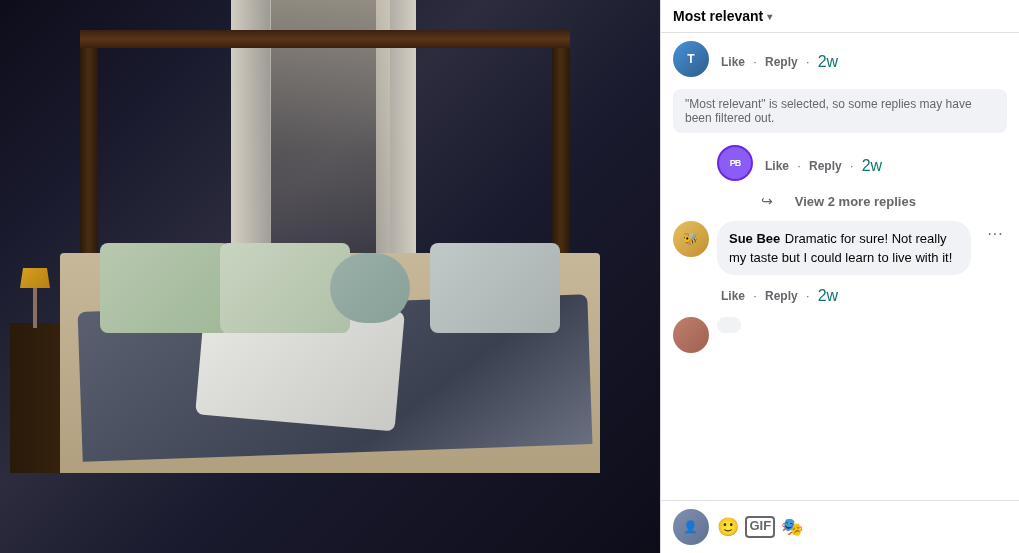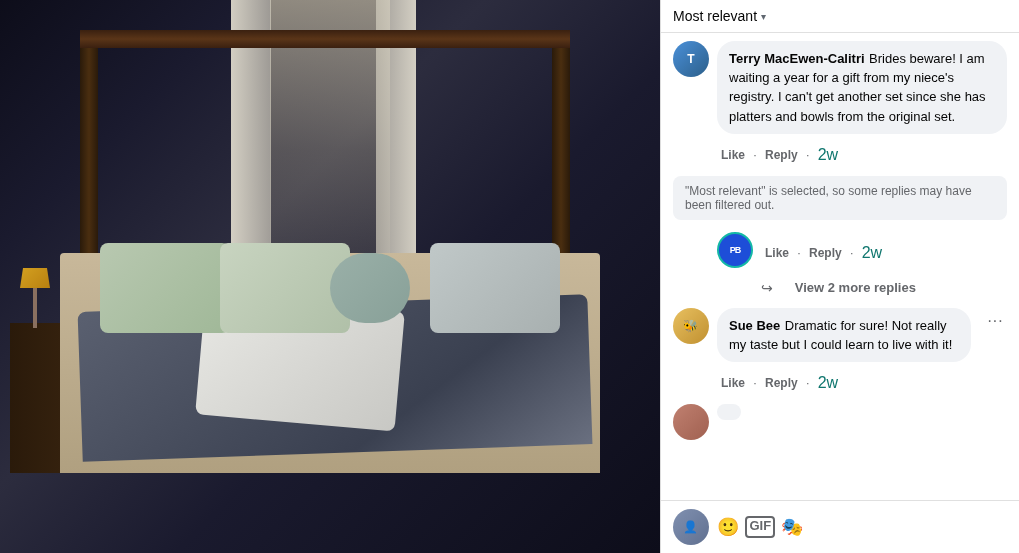--- a/index.html
+++ b/index.html
@@ -173,21 +173,21 @@
       display: flex;
       align-items: center;
     }
 
     .sort-dropdown {
       display: flex;
       align-items: center;
       gap: 4px;
       cursor: pointer;
       font-size: 14px;
-      font-weight: 400;
+      font-weight: 700;
       color: #050505;
     }
     .sort-dropdown .chevron {
       font-size: 10px;
       color: #606770;
     }
 
     .comments-list {
       flex: 1;
       overflow-y: auto;
@@ -208,25 +208,25 @@
       overflow: hidden;
       display: flex;
       align-items: center;
       justify-content: center;
       font-size: 12px;
       font-weight: bold;
       color: white;
     }
     .avatar-terry { background: linear-gradient(135deg, #4a90d9, #2c5f8a); }
     .avatar-pb {
-      background: #1d4ed8;
+      background: #8b5cf6;
       width: 36px;
       height: 36px;
       border-radius: 50%;
-      border: 2px solid #14b8a6;
+      border: 2px solid #6d28d9;
       display: flex;
       align-items: center;
       justify-content: center;
     }
     .avatar-pb-inner {
       font-size: 9px;
       font-weight: 900;
       color: white;
       letter-spacing: -1px;
     }
@@ -399,24 +399,20 @@
       <span>Most relevant</span>
       <span class="chevron">▾</span>
     </div>
   </div>
 
   <div class="comments-list">
 
     <div class="comment-item">
       <div class="comment-avatar avatar-terry">T</div>
       <div class="comment-content">
-        <div class="comment-bubble">
-          <span class="comment-author">Terry MacEwen-Calitri</span>
-          <span class="comment-text"> <span>Brides beware! I am waiting a year for a gift from my niece's registry. I can't get another set since she has platters and bowls from the original set.</span></span>
-        </div>
         <div class="comment-actions">
           <span class="action-link">Like</span>
           <span class="action-dot">·</span>
           <span class="action-link">Reply</span>
           <span class="action-dot">·</span>
           <span class="action-time">2w</span>
         </div>
       </div>
     </div>
 

